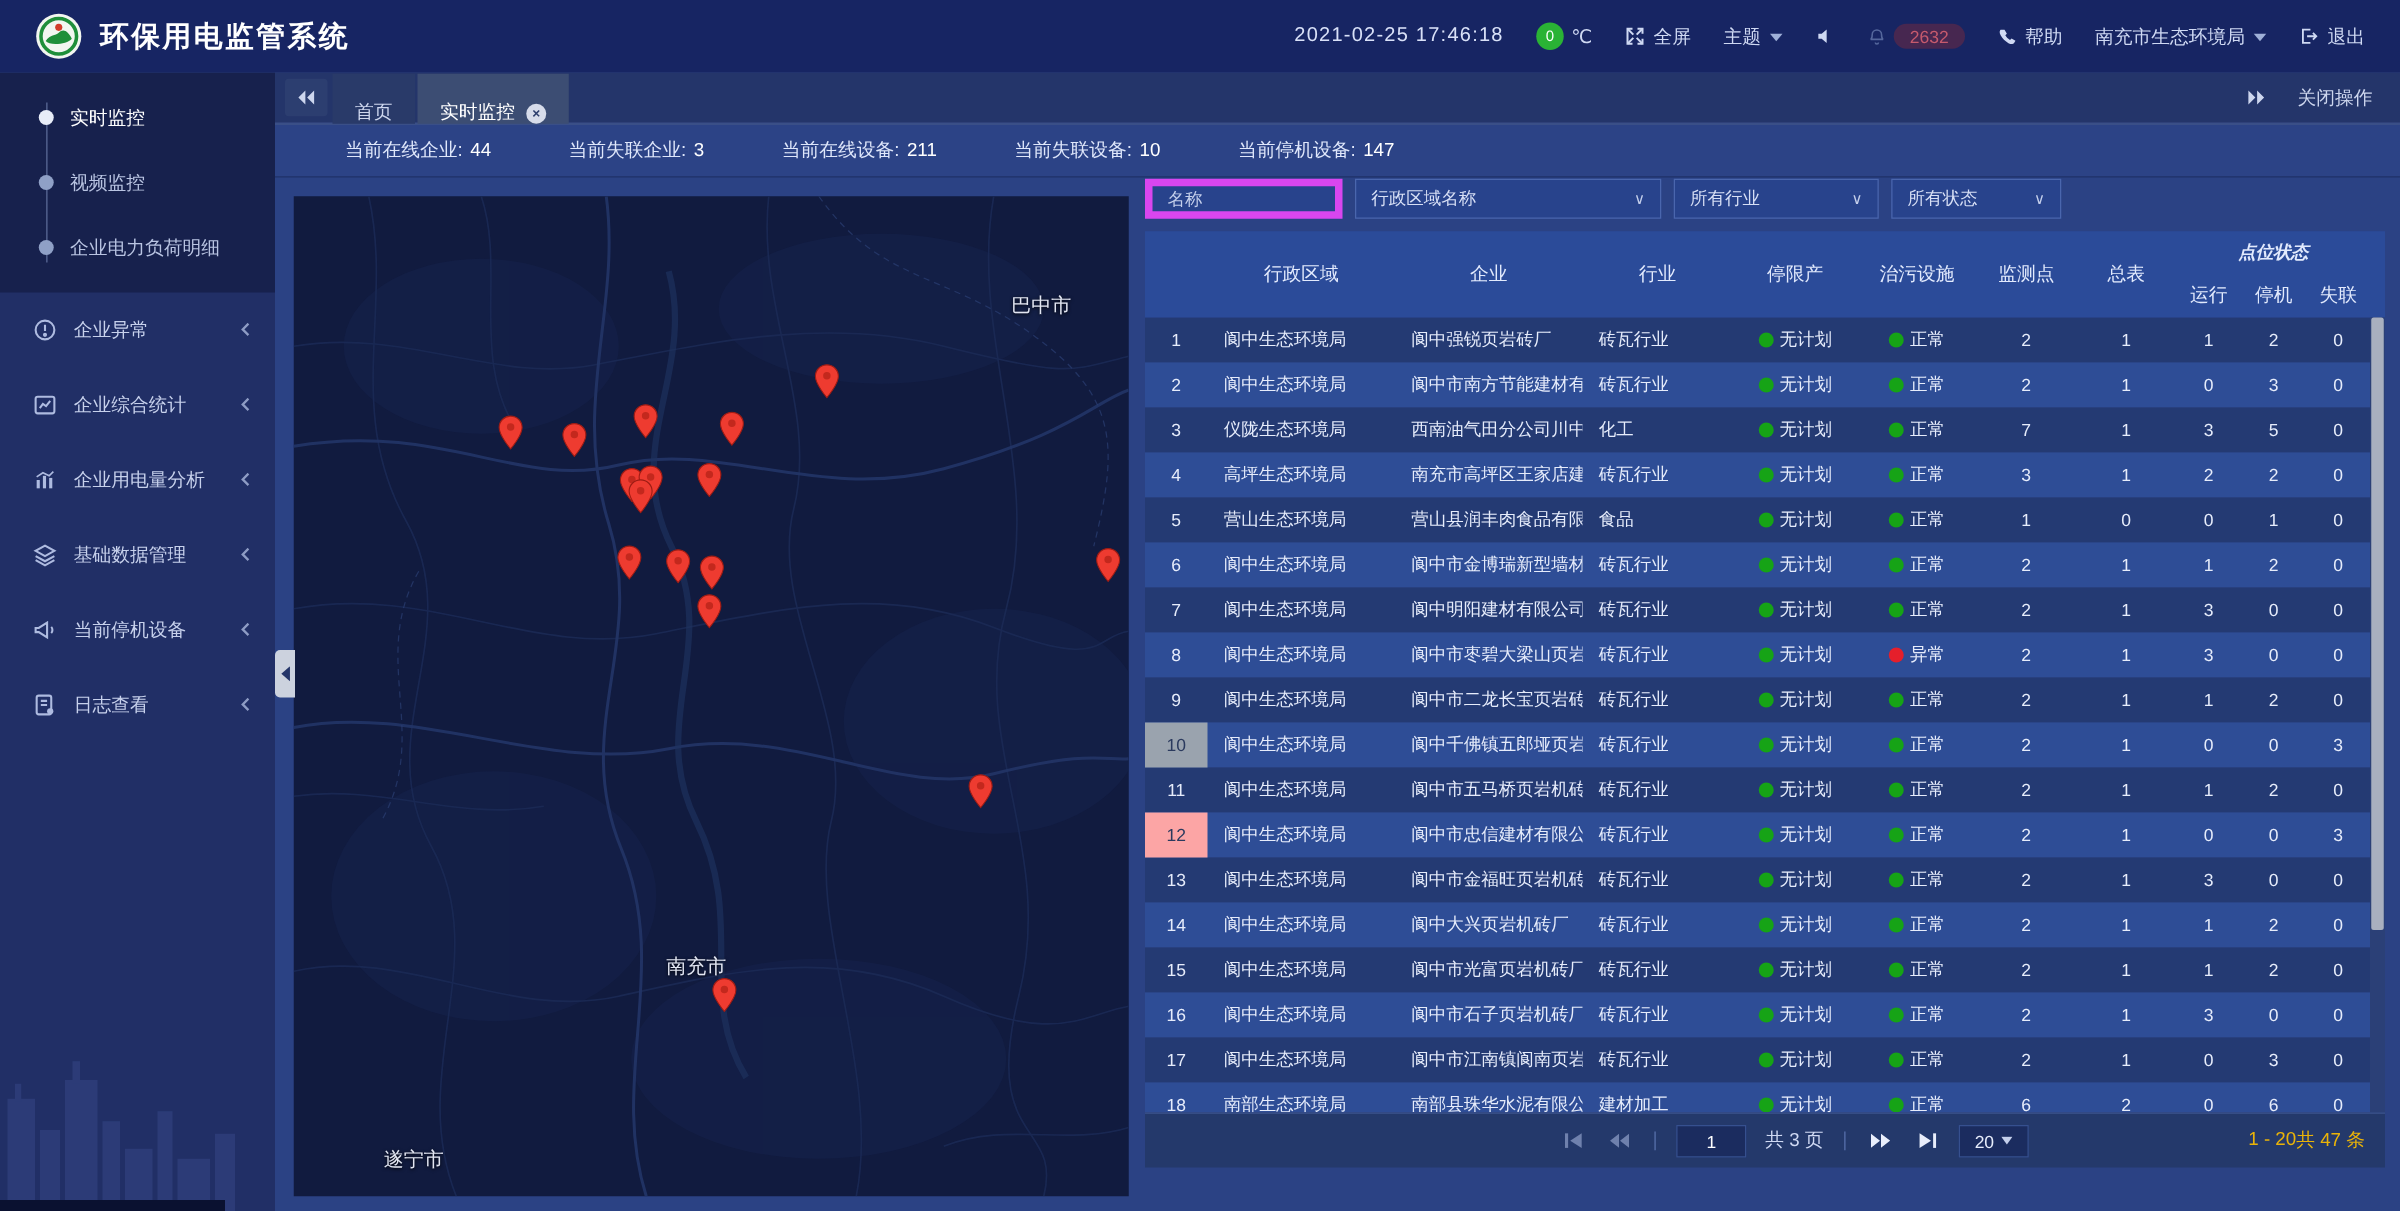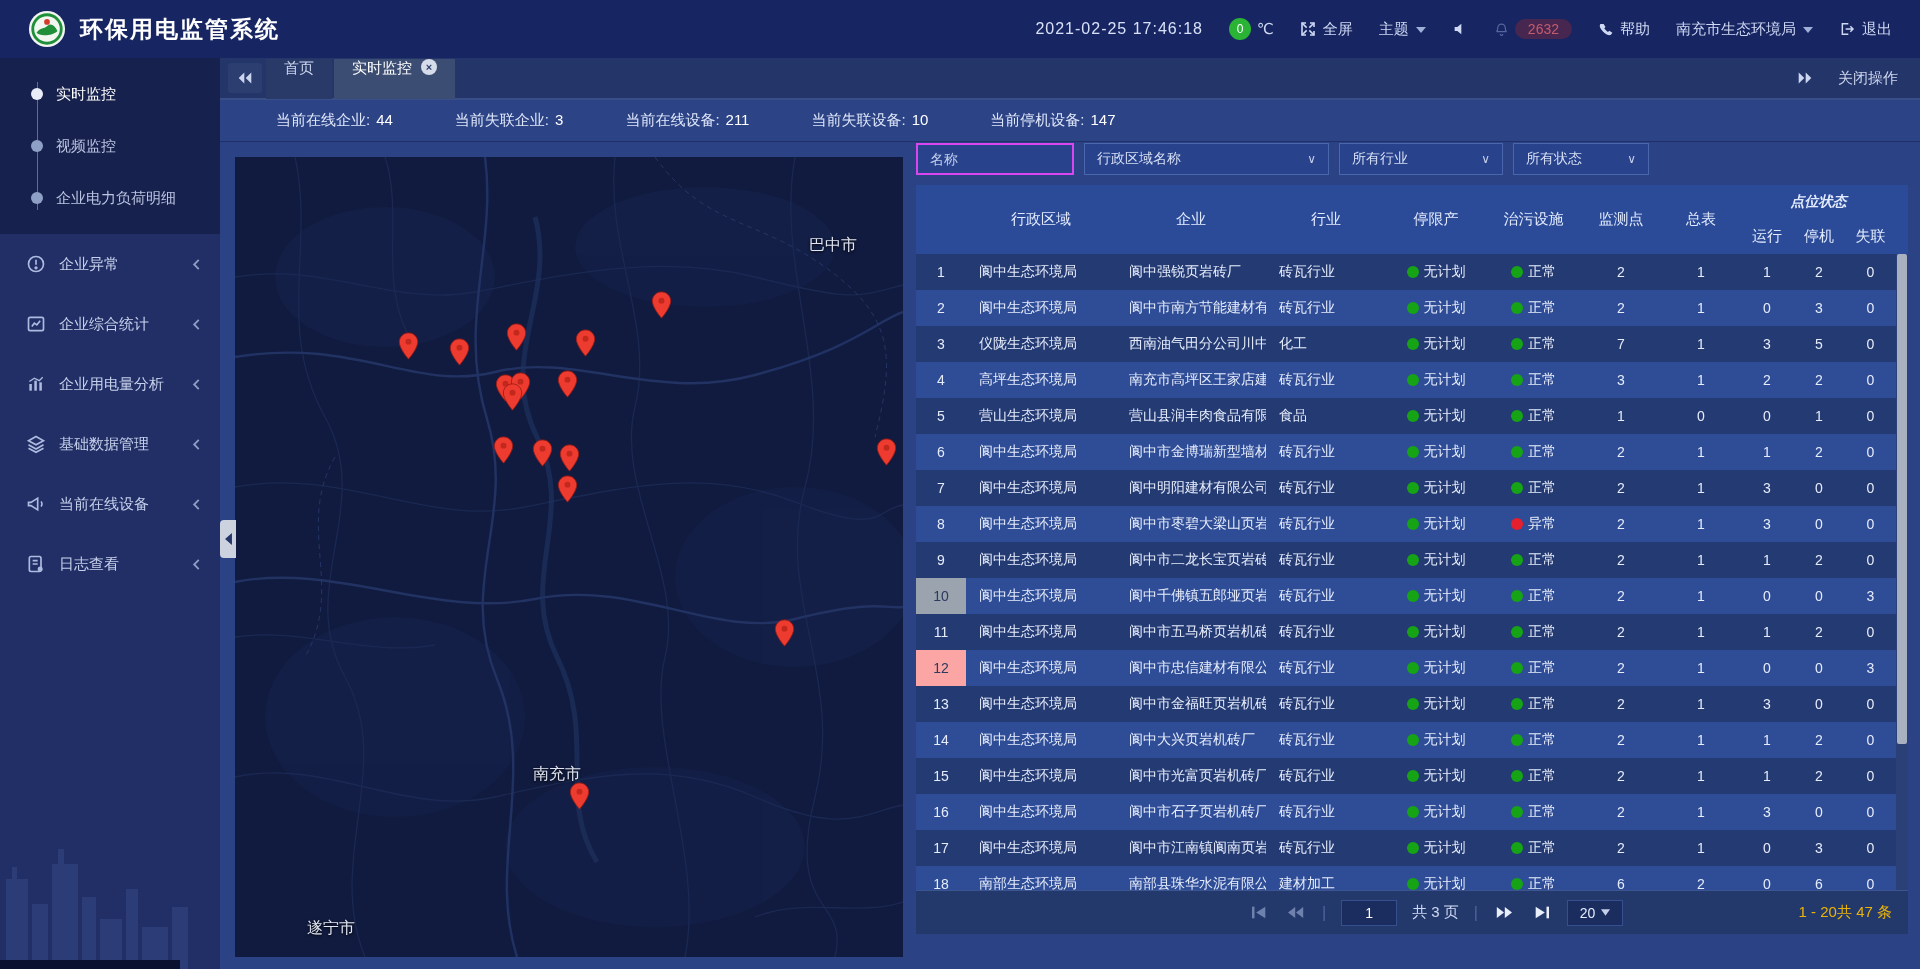--- a/index.html
+++ b/index.html
@@ -41,21 +41,21 @@
   .sub-item.active{ color:#ffffff; }
   .sub-item.active .bullet{ background:#e8edf8; }
   .skyline{ position:absolute; bottom:0; left:0; width:220px; opacity:.45; }
   .side-bottom{ position:absolute; bottom:0; left:0; width:180px; height:9px; background:#0a1130; }
 
   
   .tabbar{ position:absolute; left:220px; top:58px; right:0; height:42px; background:#24356a;
            border-bottom:2px solid #3a4f87; display:flex; align-items:center; }
   .tab-scroll{ width:34px; height:30px; margin:0 4px 0 8px; display:flex; align-items:center; justify-content:center;
                background:#2c3e70; border-radius:3px; color:#cdd6ee; cursor:pointer; }
-  .tab{ height:40px; margin-top:2px; display:flex; align-items:flex-start; gap:9px; padding:0 18px;
+  .tab{ height:40px; margin-top:2px; display:flex; align-items:flex-end; gap:9px; padding:0 18px;
         font-size:15px; color:#cdd6ee; background:#293a69; cursor:pointer; }
   .tab + .tab{ margin-left:2px; }
   .tab.active{ background:#3c4d73; color:#ffffff; }
   .tab-close{ width:16px; height:16px; border-radius:50%; background:#d7dcea; color:#2e3f6d;
               font-size:11px; line-height:16px; text-align:center; font-weight:bold; }
   .tabbar-right{ margin-left:auto; display:flex; align-items:center; gap:26px; padding-right:22px;
                  color:#cdd6ee; font-size:15px; }
 
   
   .statsbar{ position:absolute; left:220px; top:100px; right:0; height:42px; background:#2c4386;
@@ -69,21 +69,21 @@
                text-shadow:0 1px 3px #000; white-space:nowrap; }
   .pin{ position:absolute; width:21px; height:28px; margin-left:-10px; margin-top:-26px; }
   .collapse-handle{ position:absolute; left:220px; top:520px; width:16px; height:38px; background:#ccd2de;
                     border-radius:4px 0 0 4px; display:flex; align-items:center; justify-content:center;
                     color:#24356a; cursor:pointer; z-index:5; }
 
   
   .filters{ position:absolute; left:916px; top:143px; height:32px; display:flex; gap:10px; }
   .f-ctrl{ height:32px; background:#28438c; border:1px solid #4a66ad; color:#d7dff5; font-size:14px;
            display:flex; align-items:center; justify-content:space-between; padding:0 12px; cursor:pointer; }
-  .f-input{ width:158px; background:#28438c; border:2px solid #d946ef; color:#ffffff; font-size:14px;
+  .f-input{ width:158px; background:#28438c; border:6px solid #d946ef; color:#ffffff; font-size:14px;
             padding:0 12px; font-family:inherit; }
   .f-input::placeholder{ color:#c4cfeb; }
   .f-region{ width:245px; } .f-industry{ width:164px; } .f-status{ width:136px; }
   .sel-caret{ color:#c4cfeb; font-size:12px; margin-left:10px; }
 
   
   .table-card{ position:absolute; left:916px; top:185px; width:992px; height:749px; }
   .thead{ position:absolute; top:0; left:0; right:0; height:69px; background:#2b4b99; display:flex;
           color:#e2eafd; font-size:15px; }
   .th{ display:flex; align-items:center; justify-content:center; height:100%; }
@@ -265,21 +265,21 @@
               <path d="M7 1L2 6l5 5"></path>
             </svg></span>
         </div>
         <div class="nav-item">
           <span class="nav-icon">
             <svg viewBox="0 0 24 24" fill="none" stroke="currentColor" stroke-width="2">
               <path d="M3 10v4h3l8 5V5l-8 5H3z"></path>
               <path d="M18 9c1.5 1.5 1.5 4.5 0 6"></path>
             </svg>
           </span>
-          <span class="nav-label">当前在线设备</span>
+          <span class="nav-label">当前停机设备</span>
           <span class="chev"><svg width="8" height="11" viewBox="0 0 8 12" fill="none" stroke="currentColor" stroke-width="2">
               <path d="M7 1L2 6l5 5"></path>
             </svg></span>
         </div>
         <div class="nav-item">
           <span class="nav-icon">
             <svg viewBox="0 0 24 24" fill="none" stroke="currentColor" stroke-width="2">
               <rect x="4" y="3" width="14" height="18" rx="2"></rect>
               <path d="M8 8h6M8 12h6"></path>
               <circle cx="17" cy="18" r="3" fill="currentColor" stroke="none"></circle>

